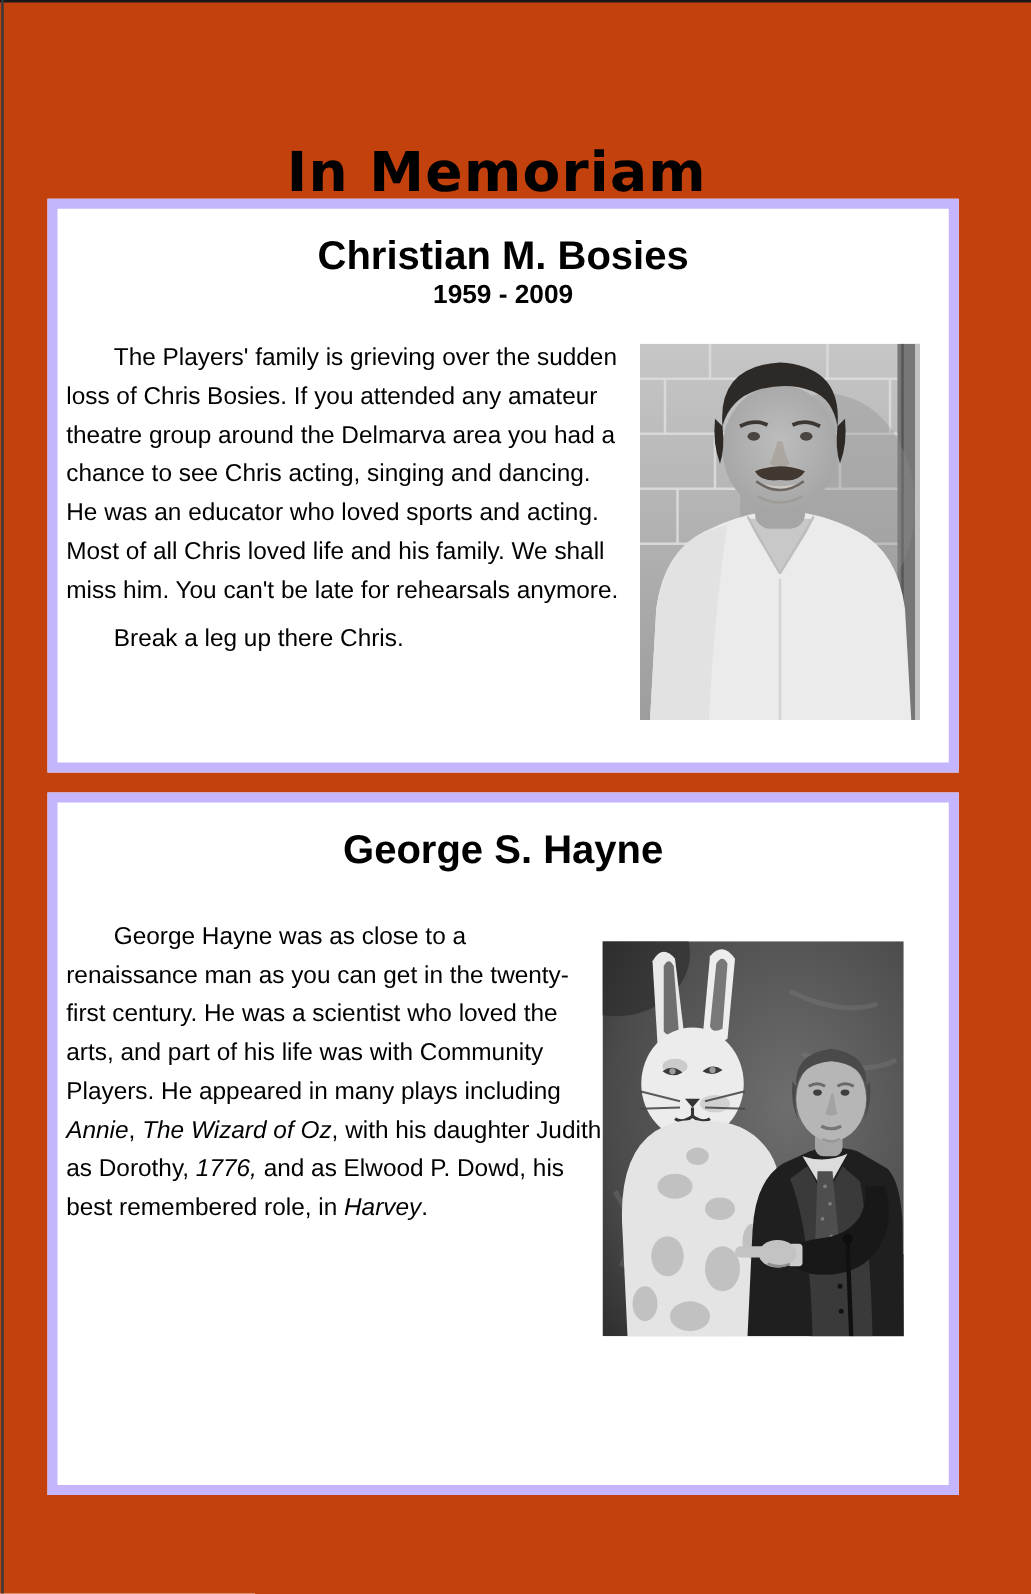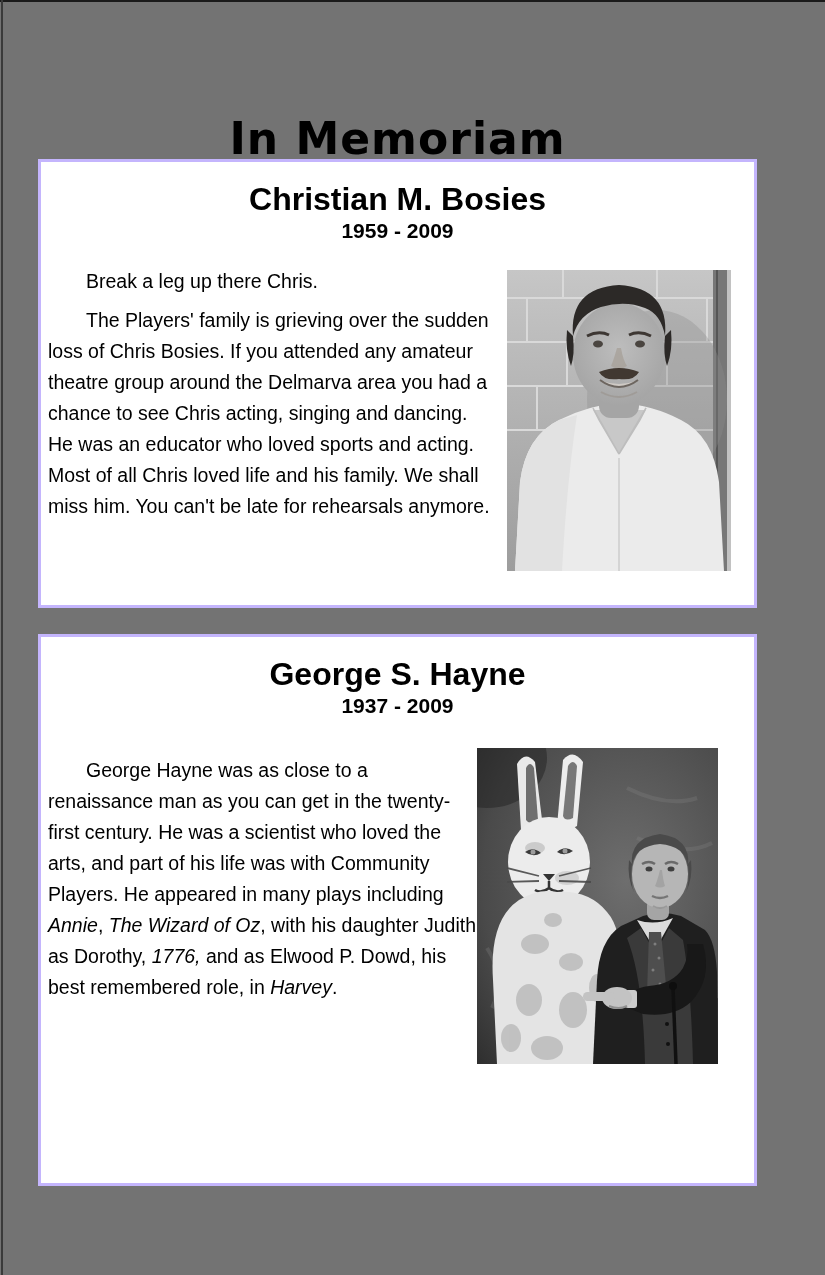--- a/index.html
+++ b/index.html
@@ -6,21 +6,21 @@
     margin: 0;
     padding: 0;
     background: #ffffff;
     color: #000000;
     font-family: "Liberation Sans", sans-serif;
   }
   #page {
     position: relative;
     width: 825px;
     height: 1275px;
-    background: #737373;
+    background: #c2410c;
     overflow: hidden;
   }
   .scan-edge-top {
     position: absolute;
     left: 0; top: 0;
     width: 825px; height: 2px;
     background: #1a1a1a;
   }
   .scan-edge-left {
     position: absolute;
@@ -35,21 +35,21 @@
     text-align: center;
     font-family: "DejaVu Sans", sans-serif;
     font-weight: 700;
     font-size: 44px;
     letter-spacing: 1px;
   }
   .memorial-box {
     position: absolute;
     left: 38px;
     width: 713px;
-    border: 3px solid #c4b5fd;
+    border: 8px solid #c4b5fd;
     background: #ffffff;
   }
   #box-bosies { top: 159px; height: 443px; }
   #box-hayne  { top: 634px; height: 546px; }
   .memorial-name {
     margin: 0;
     padding-top: 18px;
     text-align: center;
     font-size: 32px;
     font-weight: 700;
@@ -93,22 +93,22 @@
   <div class="scan-edge-top"></div>
   <div class="scan-edge-left"></div>
 
   <h1 class="page-title">In Memoriam</h1>
 
   <section class="memorial-box" id="box-bosies">
     <h2 class="memorial-name">Christian M. Bosies</h2>
     <div class="memorial-years">1959 - 2009</div>
 
     <div class="body-text text-col">
+      <p>The Players' family is grieving over the sudden loss of Chris Bosies. If you attended any amateur theatre group around the Delmarva area you had a chance to see Chris acting, singing and dancing. He was an educator who loved sports and acting. Most of all Chris loved life and his family. We shall miss him. You can't be late for rehearsals anymore.</p>
       <p>Break a leg up there Chris.</p>
-      <p>The Players' family is grieving over the sudden loss of Chris Bosies. If you attended any amateur theatre group around the Delmarva area you had a chance to see Chris acting, singing and dancing. He was an educator who loved sports and acting. Most of all Chris loved life and his family. We shall miss him. You can't be late for rehearsals anymore.</p>
     </div>
 
     <div class="photo-frame" id="photo-bosies" role="img" aria-label="Grayscale photo of Chris Bosies, a man with dark hair and mustache in a white shirt, in front of a cinder block wall">
       <svg width="224" height="301" viewBox="0 0 224 301">
         <defs>
           <linearGradient id="wallg" x1="0" y1="0" x2="0" y2="1">
             <stop offset="0" stop-color="#c6c6c6"></stop>
             <stop offset="1" stop-color="#9d9d9d"></stop>
           </linearGradient>
           <radialGradient id="faceg" cx="0.5" cy="0.45" r="0.7">
@@ -169,21 +169,20 @@
         <path d="M 95 111 Q 112 122 129 111 Q 112 117 95 111 Z" fill="#cfcac5"></path>
         <path d="M 93 110 Q 112 124 131 110" stroke="#6d6660" stroke-width="2" fill="none"></path>
 
         <path d="M 94 122 Q 112 132 130 122" stroke="#9a938c" stroke-width="2" fill="none" opacity="0.6"></path>
       </svg>
     </div>
   </section>
 
   <section class="memorial-box" id="box-hayne">
     <h2 class="memorial-name">George S. Hayne</h2>
-    <div class="memorial-years">1937 - 2009</div>
 
     <div class="body-text text-col">
       <p><span>George Hayne was as close to a renaissance man as you can get in the twenty-first century. He was a scientist who loved the arts, and part of his life was with Community Players. He appeared in many plays including </span><i>Annie</i><span>, </span><i>The Wizard of Oz</i><span>, with his daughter Judith as Dorothy, </span><i>1776,</i><span> and as Elwood P. Dowd, his best remembered role, in </span><i>Harvey</i><span>.</span></p>
     </div>
 
     <div class="photo-frame" id="photo-hayne" role="img" aria-label="Grayscale painting of George Hayne in a dark suit pointing at a large white rabbit (Harvey)">
       <svg width="241" height="316" viewBox="0 0 241 316">
         <defs>
           <radialGradient id="paintbg" cx="0.62" cy="0.42" r="0.85">
             <stop offset="0" stop-color="#6e6e6e"></stop>

